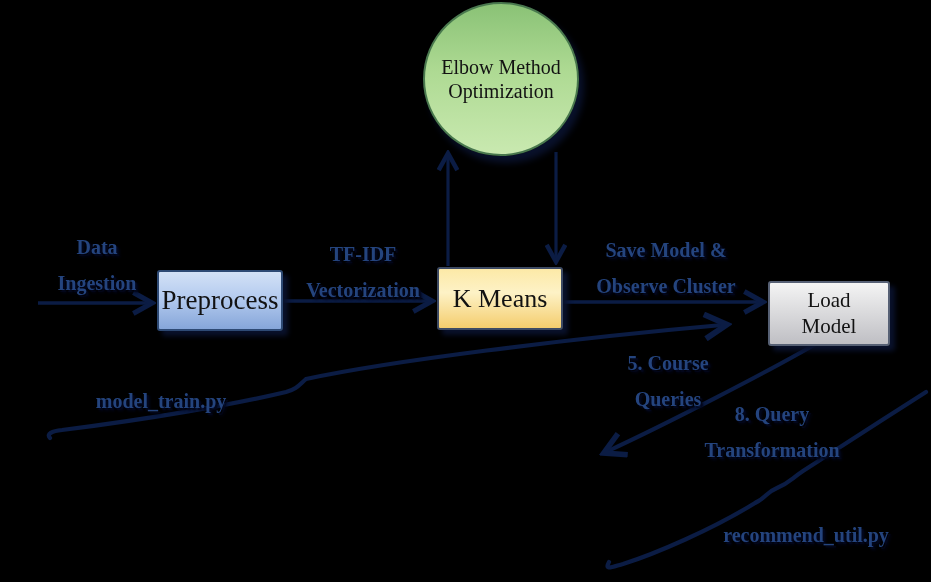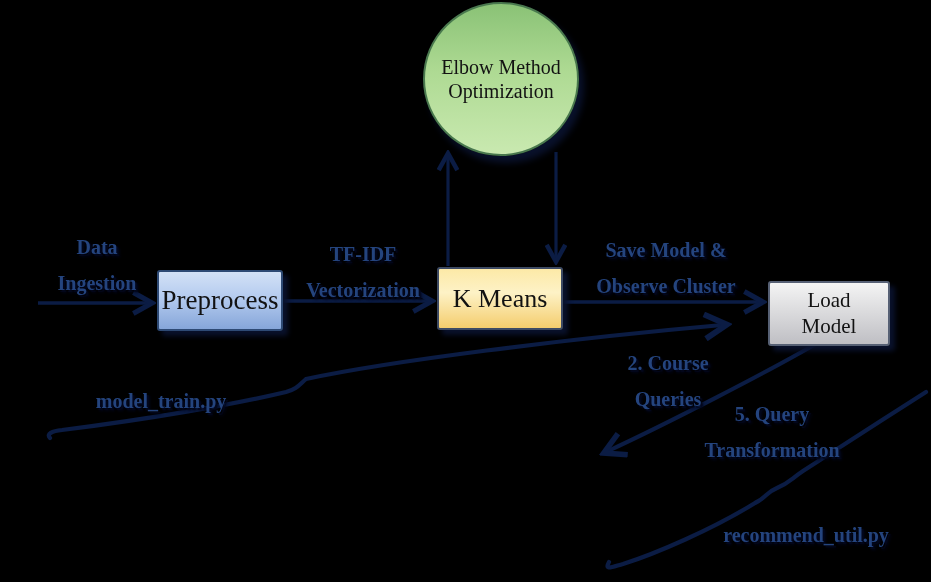--- a/index.html
+++ b/index.html
@@ -122,23 +122,23 @@
 
   <div class="elabel" style="left:97px;  top:229px;">Data
 Ingestion</div>
 
   <div class="elabel" style="left:363px; top:229px;margin-top:7px;">TF-IDF
 Vectorization</div>
 
   <div class="elabel" style="left:666px; top:232px;">Save Model &amp;
 Observe Cluster</div>
 
-  <div class="elabel" style="left:668px; top:345px;">2. Course
+  <div class="elabel" style="left:668px; top:345px;">5. Course
 Queries</div>
 
-  <div class="elabel" style="left:772px; top:396px;">5. Query
+  <div class="elabel" style="left:772px; top:396px;">8. Query
 Transformation</div>
 
   <div class="elabel" style="left:161px; top:383px;">model_train.py</div>
 
   <div class="elabel" style="left:806px; top:517px;">recommend_util.py</div>
 
 </div>
 
 </body></html>

